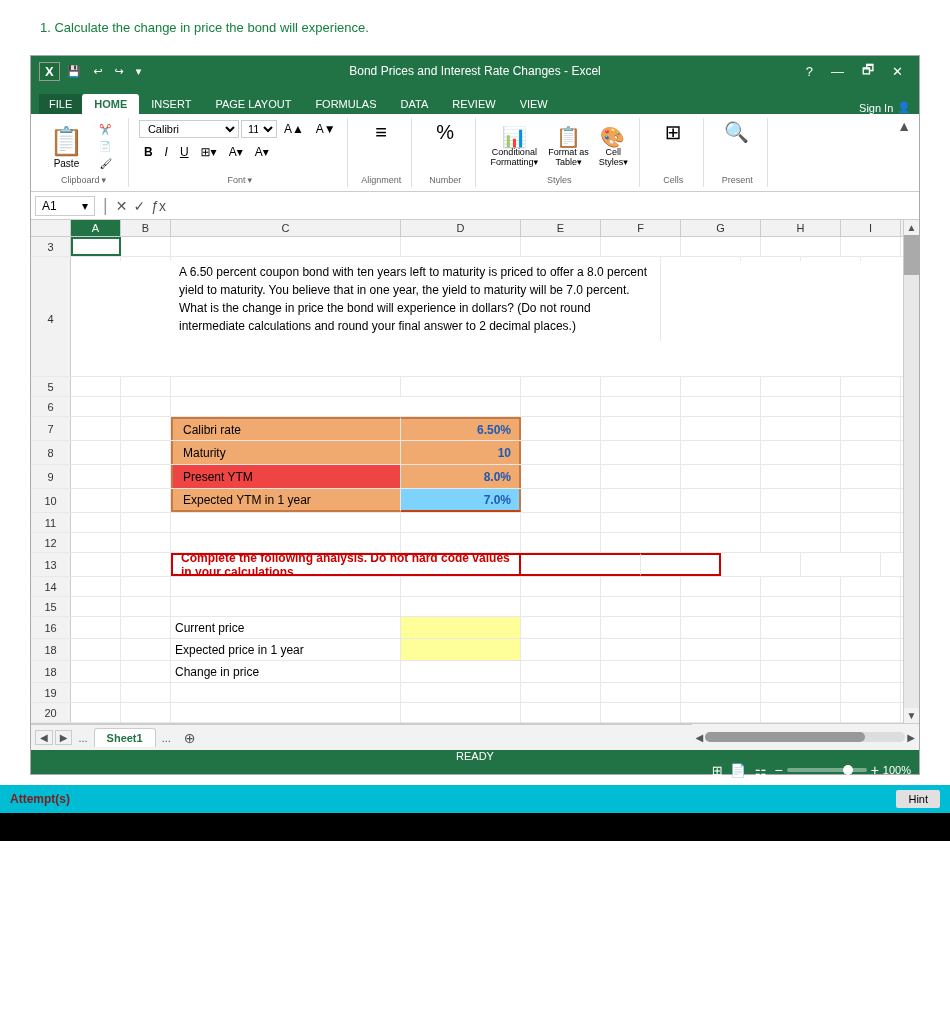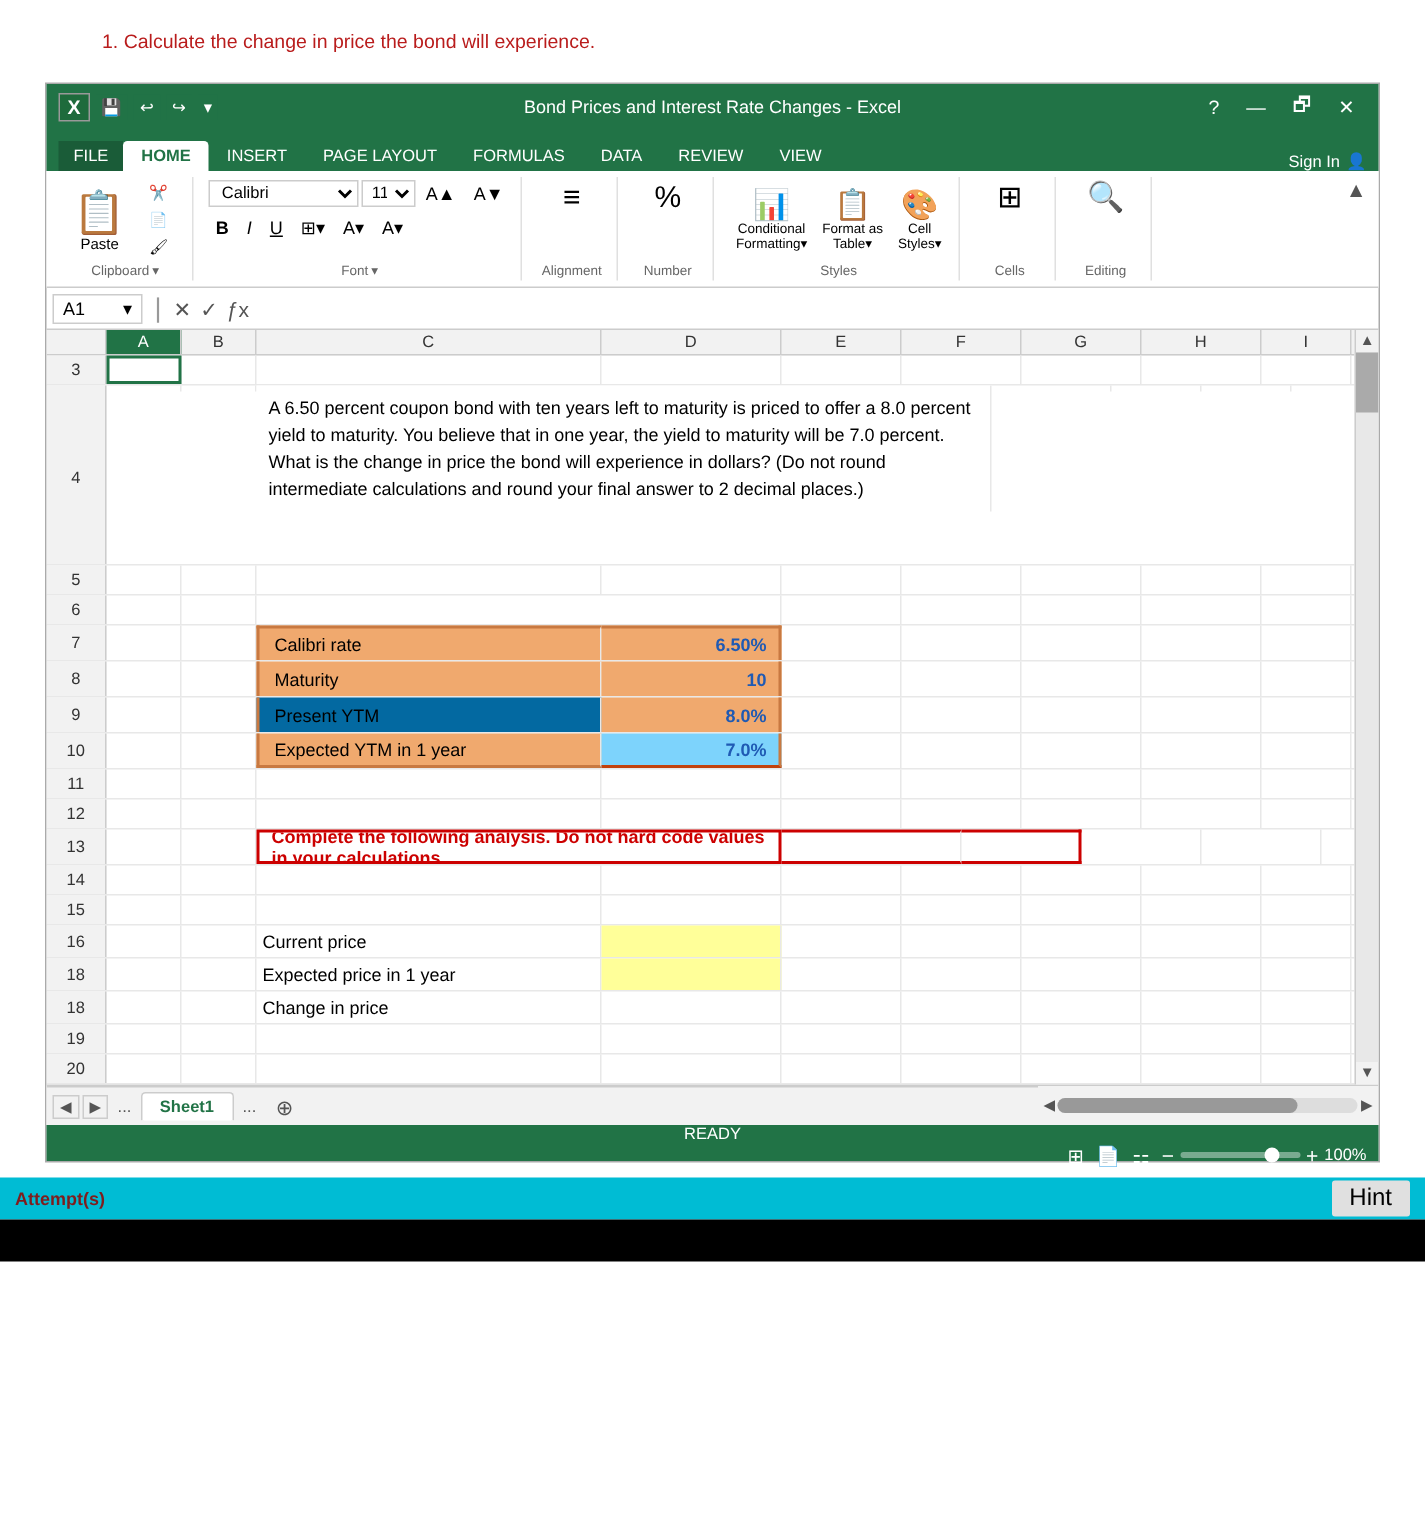--- a/index.html
+++ b/index.html
@@ -1,21 +1,21 @@
 <!DOCTYPE html>
 <html><head>
   <meta charset="utf-8">
   <style>
     * { box-sizing: border-box; margin: 0; padding: 0; }
     body { font-family: 'Segoe UI', Arial, sans-serif; font-size: 12px; background: #f0f0f0; }
 
     .page-wrapper { background: white; width: 950px; min-height: 1024px; }
 
     
-    .instruction { padding: 20px 40px 10px 40px; font-size: 13px; color: #b91c1c; margin-left: 28px; }
+    .instruction { padding: 20px 40px 10px 40px; font-size: 13px; color: #15803d; }
 
     
     .excel-window { margin: 10px 30px; border: 1px solid #aaa; background: white; }
 
     
     .title-bar {
       background: #217346;
       color: white;
       display: flex;
       align-items: center;
@@ -280,21 +280,21 @@
       align-items: center;
       height: 28px;
       padding: 0 10px;
     }
     .attempts-label { font-size: 12px; font-weight: bold; color: #7f1d1d; }
     .hint-btn {
       margin-left: auto;
       background: #e0e0e0;
       border: none;
       padding: 3px 12px;
-      font-size: 16px;
+      font-size: 11px;
       cursor: pointer;
       border-radius: 2px;
     }
 
     
     .black-bar { background: black; height: 28px; }
 
     
     .v-scroll { 
       position: relative;
@@ -460,21 +460,21 @@
         <div class="ribbon-group-label">
           <span>Cells</span>
         </div>
       </div>
 
       <div class="ribbon-group">
         <button class="ribbon-btn">
           <span class="ribbon-icon">🔍</span>
         </button>
         <div class="ribbon-group-label">
-          <span>Editing</span>
+          <span>Present</span>
         </div>
       </div>
 
       <button style="background:none;border:none;cursor:pointer;font-size:14px;color:#555;align-self:flex-start;margin-left:auto;">▲</button>
     </div>
 
     <div class="formula-bar">
       <div class="cell-ref">
         <span>A1</span>
         <span>▾</span>
@@ -597,21 +597,21 @@
             <div class="cell col-g"></div>
             <div class="cell col-h"></div>
             <div class="cell col-i"></div>
             <div class="cell col-j"></div>
           </div>
 
           <div class="grid-row" style="height:24px;">
             <div class="row-num">9</div>
             <div class="cell col-a"></div>
             <div class="cell col-b"></div>
-            <div class="cell col-c" style="background:#0369a1;border-left:2px solid #c87941;padding-left:10px;">
+            <div class="cell col-c" style="background:#ef4444;border-left:2px solid #c87941;padding-left:10px;">
               <span>Present YTM</span>
             </div>
             <div class="cell col-d" style="background:#f0a96e;border-right:2px solid #c87941;justify-content:flex-end;padding-right:8px;">
               <span style="color:#1f5ab4;font-weight:bold;">8.0%</span>
             </div>
             <div class="cell col-e"></div>
             <div class="cell col-f"></div>
             <div class="cell col-g"></div>
             <div class="cell col-h"></div>
             <div class="cell col-i"></div>

